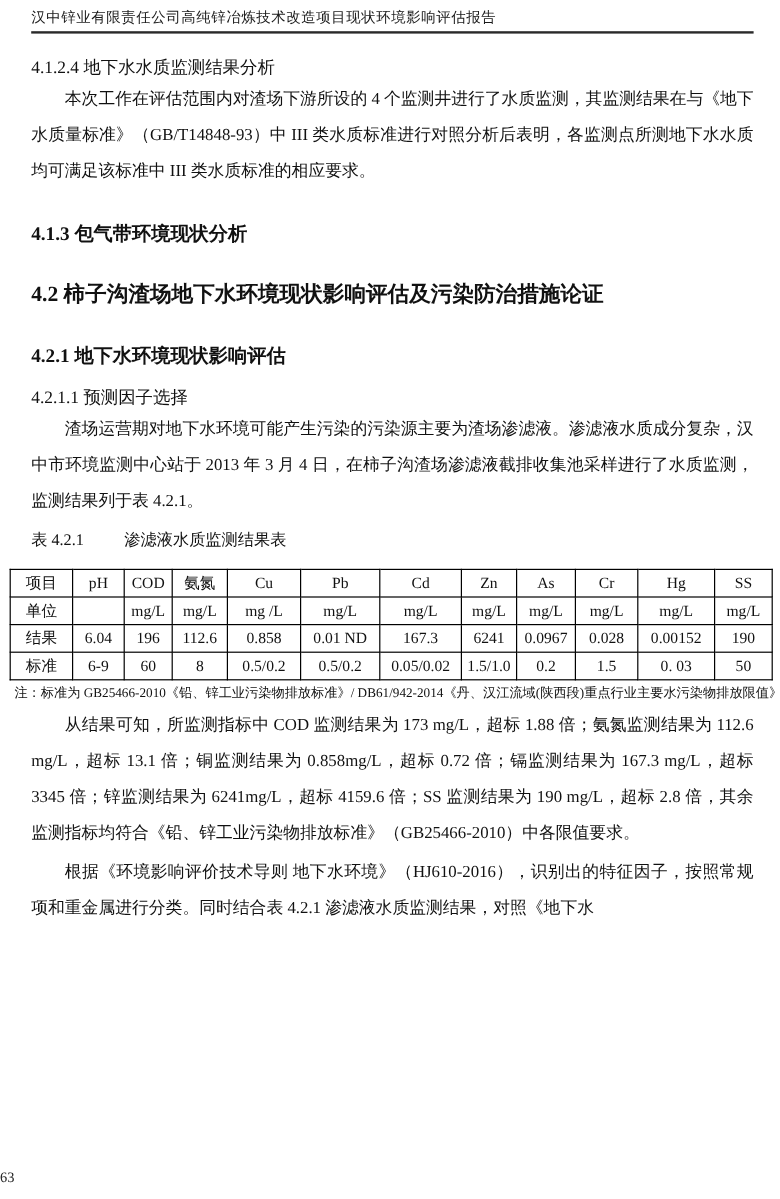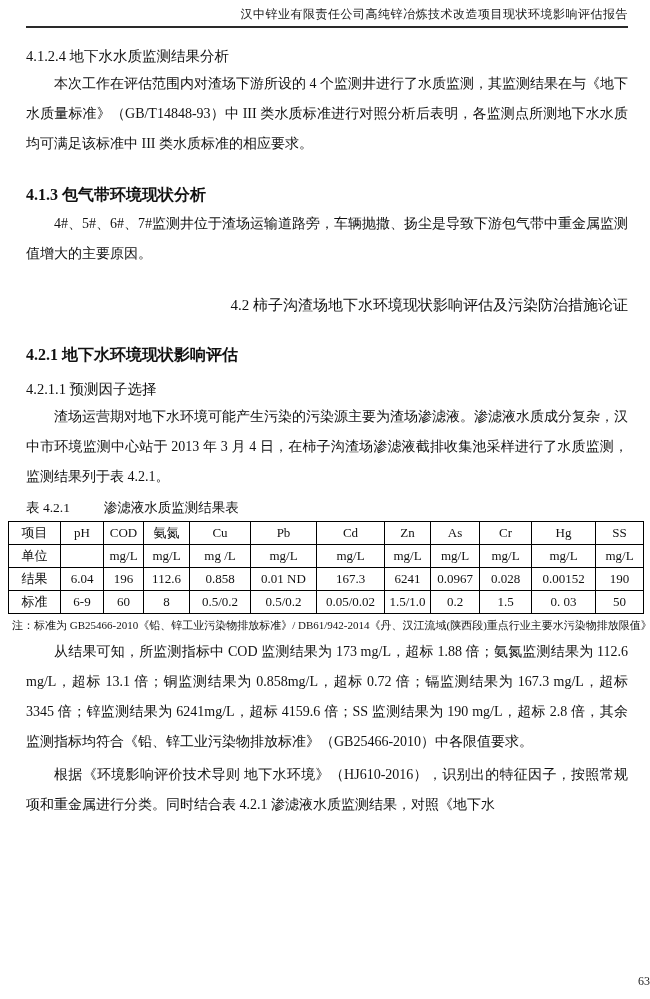--- a/index.html
+++ b/index.html
@@ -13,61 +13,60 @@
     height: 999px;
     margin: 0 auto;
     background: #ffffff;
     color: #111111;
     font-family: "Liberation Serif", "DejaVu Serif", serif;
     overflow: hidden;
     box-sizing: border-box;
     padding: 6px 22px 0 26px;
   }
   .doc-header {
-    text-align: right;
+    text-align: left;
     font-size: 12px;
     letter-spacing: 0.5px;
     color: #1a1a1a;
     padding-bottom: 3px;
     border-bottom: 2px solid #2a2a2a;
   }
   .h-l4 {
     font-size: 14.5px;
     font-weight: normal;
     margin: 19px 0 0 0;
   }
   .h-l3 {
     font-size: 16px;
     font-weight: bold;
     margin: 26px 0 0 0;
   }
   .h-l2 {
-    font-size: 15px;
-    font-weight: normal;
+    font-size: 18px;
+    font-weight: bold;
     margin: 27px 0 0 0;
-    text-align: right;
   }
   p.body {
     font-size: 14px;
     line-height: 30px;
     text-align: justify;
     text-indent: 2em;
     margin: 3px 0 0 0;
   }
   .tbl-caption {
     text-align: left;
     font-size: 13.5px;
     margin-top: 7px;
   }
   .tbl-caption .cap-label { margin-right: 2.5em; }
   table.data-table {
     border-collapse: collapse;
     table-layout: fixed;
     width: 635px;
-    margin: 4px 0 0 -18px;
+    margin: 15px 0 0 -18px;
     font-size: 13px;
     border-radius: 25px;
   }
   table.data-table th, table.data-table td {
     border: 1px solid #000;
     text-align: center;
     vertical-align: middle;
     height: 22px;
     padding: 0 1px;
     font-weight: normal;
@@ -82,21 +81,21 @@
     width: 640px;
   }
   .note .note-label { flex: 0 0 auto; }
   .note .note-text { flex: 1 1 auto; text-align: justify; }
   .para-gap { margin-top: 13px; }
   .page-number {
     position: absolute;
     left: 0;
     right: 0;
     bottom: 10px;
-    text-align: right;
+    text-align: left;
     font-size: 12px;
     color: #222;
   }
   
   col.c0 { width: 52px; }
   col.c1 { width: 43px; }
   col.c2 { width: 40px; }
   col.c3 { width: 46px; }
   col.c4 { width: 61px; }
   col.c5 { width: 66px; }
@@ -114,21 +113,20 @@
 
   <div class="doc-header">汉中锌业有限责任公司高纯锌冶炼技术改造项目现状环境影响评估报告</div>
 
   <div class="h-l4">4.1.2.4 地下水水质监测结果分析</div>
 
   <p class="body">本次工作在评估范围内对渣场下游所设的 4 个监测井进行了水质监测，其监测结果在与《地下水质量标准》（GB/T14848-93）中 III 类水质标准进行对照分析后表明，各监测点所测地下水水质均可满足该标准中 III 类水质标准的相应要求。</p>
 
   <div class="h-l3">4.1.3 包气带环境现状分析</div>
 
 
-  <p class="body">4#、5#、6#、7#监测井位于渣场运输道路旁，车辆抛撒、扬尘是导致下游包气带中重金属监测值增大的主要原因。</p>
 
   <div class="h-l2">4.2 柿子沟渣场地下水环境现状影响评估及污染防治措施论证</div>
 
   <div class="h-l3" style="margin-top:30px;">4.2.1 地下水环境现状影响评估</div>
 
   <div class="h-l4" style="margin-top:14px;">4.2.1.1 预测因子选择</div>
 
   <p class="body">渣场运营期对地下水环境可能产生污染的污染源主要为渣场渗滤液。渗滤液水质成分复杂，汉中市环境监测中心站于 2013 年 3 月 4 日，在柿子沟渣场渗滤液截排收集池采样进行了水质监测，监测结果列于表 4.2.1。</p>
 
   <div class="tbl-caption">

